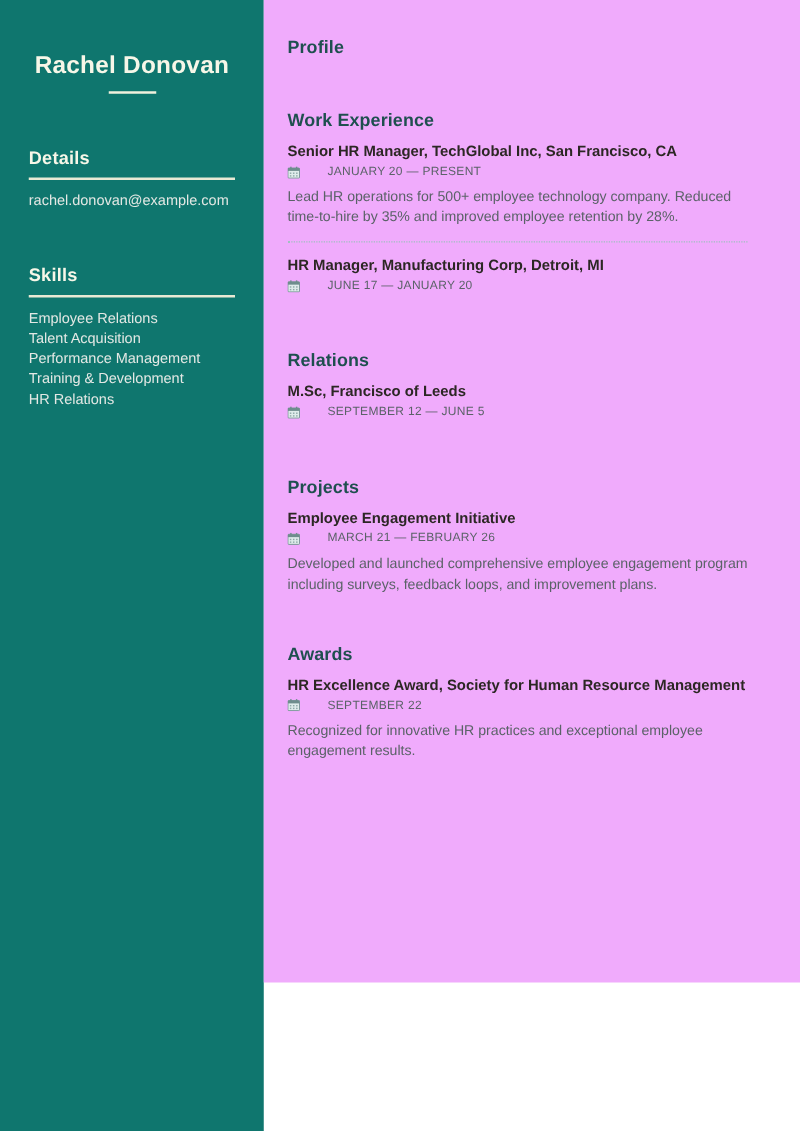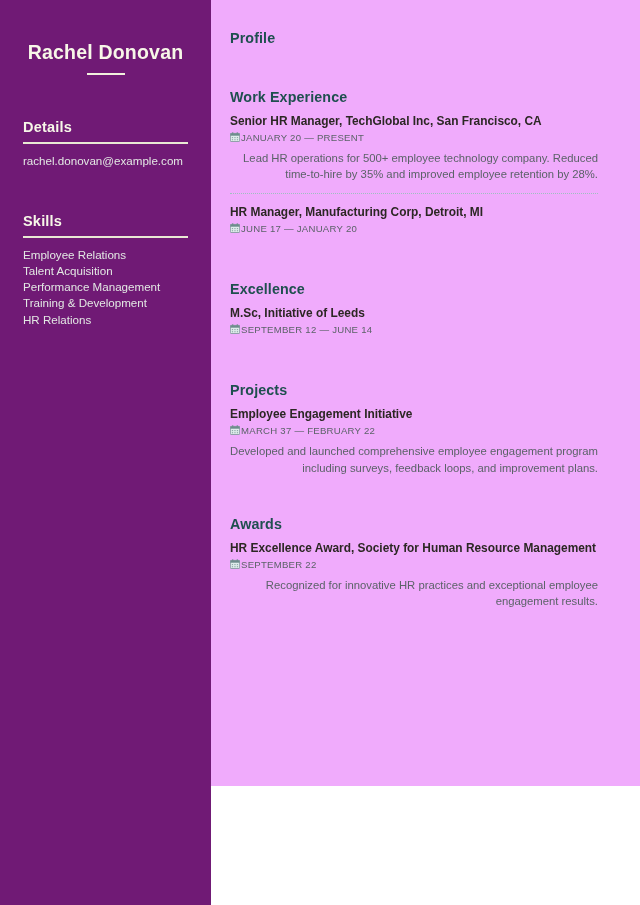--- a/index.html
+++ b/index.html
@@ -8,21 +8,21 @@
     background:#ffffff;
     font-family:"Liberation Sans", sans-serif;
     -webkit-font-smoothing:antialiased;
   }
   .page { position:relative; width:640px; height:905px; overflow:hidden; background:#fff; }
 
   
   .sidebar {
     position:absolute; left:0; top:0;
     width:211px; height:905px;
-    background:#701a75;
+    background:#0f766e;
     overflow:hidden;
   }
   .name-block { padding:40px 22px 0 22px; text-align:center; }
   .name {
     color:#f7f7e8;
     font-size:19.5px;
     font-weight:bold;
     letter-spacing:.2px;
     line-height:1.25;
   }
@@ -78,32 +78,31 @@
   }
   .entry { margin-bottom:0; }
   .entry-title {
     color:#2c2724;
     font-size:11.9px;
     font-weight:bold;
     line-height:15px;
     margin-bottom:3px;
   }
   .entry-date {
-    display:flex; align-items:flex-start; gap:1px;
+    display:flex; align-items:center; gap:22px;
     color:#5b6268;
     font-size:9.6px;
     letter-spacing:.25px;
     margin-bottom:7px;
   }
   .cal-icon { flex:0 0 auto; display:block; }
   .entry-desc {
     color:#5b6268;
     font-size:11.3px;
     line-height:16.2px;
-    text-align:right;
   }
   .dotted-sep {
     border-top:1.3px dotted #9fc0c0;
     margin:11px 0 11px 0;
   }
   .gap-lg { height:34px; }
   .gap-xl { height:40px; }
 </style>
 </head>
 <body>
@@ -184,37 +183,37 @@
             <rect x="9.6" y="10" width="1.7" height="1.6" fill="#8fa9a9"></rect>
           </svg>
           <span>JUNE 17 — JANUARY 20</span>
         </div>
       </div>
     </section>
 
     <div class="gap-xl"></div>
 
     <section class="sec">
-      <div class="sec-heading">Excellence</div>
-      <div class="entry">
-        <div class="entry-title">M.Sc, Initiative of Leeds</div>
-        <div class="entry-date">
-          <svg class="cal-icon" width="10" height="10" viewBox="0 0 14 14">
-            <rect x="0.5" y="2" width="13" height="11.3" rx="1" fill="#dfeceb" stroke="#6e8d8d" stroke-width="1"></rect>
-            <rect x="0.5" y="2" width="13" height="3.2" fill="#6e8d8d"></rect>
-            <rect x="3" y="0.4" width="1.6" height="2.6" fill="#6e8d8d"></rect>
-            <rect x="9.4" y="0.4" width="1.6" height="2.6" fill="#6e8d8d"></rect>
-            <rect x="2.6" y="7" width="1.7" height="1.6" fill="#8fa9a9"></rect>
-            <rect x="6.1" y="7" width="1.7" height="1.6" fill="#8fa9a9"></rect>
-            <rect x="9.6" y="7" width="1.7" height="1.6" fill="#8fa9a9"></rect>
-            <rect x="2.6" y="10" width="1.7" height="1.6" fill="#8fa9a9"></rect>
-            <rect x="6.1" y="10" width="1.7" height="1.6" fill="#8fa9a9"></rect>
-            <rect x="9.6" y="10" width="1.7" height="1.6" fill="#8fa9a9"></rect>
-          </svg>
-          <span>SEPTEMBER 12 — JUNE 14</span>
+      <div class="sec-heading">Relations</div>
+      <div class="entry">
+        <div class="entry-title">M.Sc, Francisco of Leeds</div>
+        <div class="entry-date">
+          <svg class="cal-icon" width="10" height="10" viewBox="0 0 14 14">
+            <rect x="0.5" y="2" width="13" height="11.3" rx="1" fill="#dfeceb" stroke="#6e8d8d" stroke-width="1"></rect>
+            <rect x="0.5" y="2" width="13" height="3.2" fill="#6e8d8d"></rect>
+            <rect x="3" y="0.4" width="1.6" height="2.6" fill="#6e8d8d"></rect>
+            <rect x="9.4" y="0.4" width="1.6" height="2.6" fill="#6e8d8d"></rect>
+            <rect x="2.6" y="7" width="1.7" height="1.6" fill="#8fa9a9"></rect>
+            <rect x="6.1" y="7" width="1.7" height="1.6" fill="#8fa9a9"></rect>
+            <rect x="9.6" y="7" width="1.7" height="1.6" fill="#8fa9a9"></rect>
+            <rect x="2.6" y="10" width="1.7" height="1.6" fill="#8fa9a9"></rect>
+            <rect x="6.1" y="10" width="1.7" height="1.6" fill="#8fa9a9"></rect>
+            <rect x="9.6" y="10" width="1.7" height="1.6" fill="#8fa9a9"></rect>
+          </svg>
+          <span>SEPTEMBER 12 — JUNE 5</span>
         </div>
       </div>
     </section>
 
     <div class="gap-xl"></div>
 
     <section class="sec">
       <div class="sec-heading">Projects</div>
       <div class="entry">
         <div class="entry-title">Employee Engagement Initiative</div>
@@ -224,21 +223,21 @@
             <rect x="0.5" y="2" width="13" height="3.2" fill="#6e8d8d"></rect>
             <rect x="3" y="0.4" width="1.6" height="2.6" fill="#6e8d8d"></rect>
             <rect x="9.4" y="0.4" width="1.6" height="2.6" fill="#6e8d8d"></rect>
             <rect x="2.6" y="7" width="1.7" height="1.6" fill="#8fa9a9"></rect>
             <rect x="6.1" y="7" width="1.7" height="1.6" fill="#8fa9a9"></rect>
             <rect x="9.6" y="7" width="1.7" height="1.6" fill="#8fa9a9"></rect>
             <rect x="2.6" y="10" width="1.7" height="1.6" fill="#8fa9a9"></rect>
             <rect x="6.1" y="10" width="1.7" height="1.6" fill="#8fa9a9"></rect>
             <rect x="9.6" y="10" width="1.7" height="1.6" fill="#8fa9a9"></rect>
           </svg>
-          <span>MARCH 37 — FEBRUARY 22</span>
+          <span>MARCH 21 — FEBRUARY 26</span>
         </div>
         <div class="entry-desc">Developed and launched comprehensive employee engagement program including surveys, feedback loops, and improvement plans.</div>
       </div>
     </section>
 
     <div class="gap-xl"></div>
 
     <section class="sec">
       <div class="sec-heading">Awards</div>
       <div class="entry">

